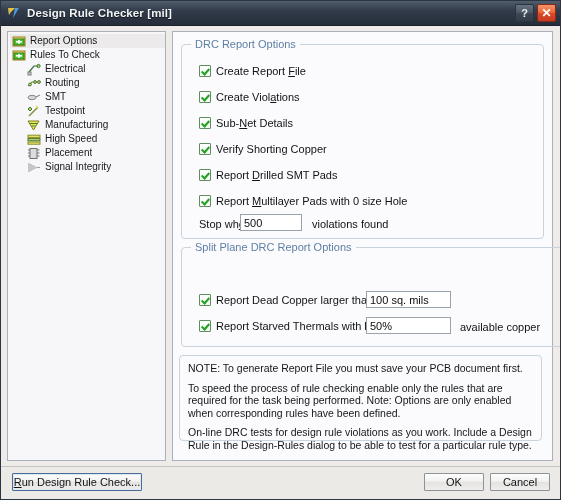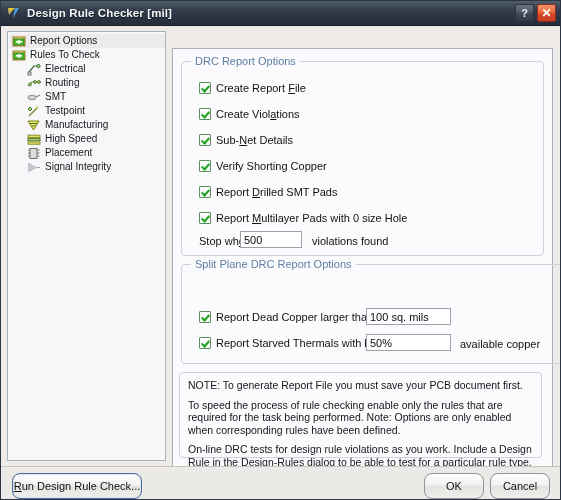--- a/index.html
+++ b/index.html
@@ -126,21 +126,21 @@
     width: 15px; height: 13px;
     margin-right: 3px;
     flex: 0 0 auto;
     position: relative;
   }
   .tree-label { overflow: hidden; }
 
   
   .right-pane {
     position: absolute;
-    left: 172px; top: 22px;
+    left: 172px; top: 5px;
     width: 381px;
     height: 430px;
     background: #fbfbfd;
     border: 1px solid #a9b2bc;
     box-sizing: border-box;
   }
 
   
   .group {
     position: absolute;
@@ -245,24 +245,24 @@
     position: absolute;
     left: 0; top: 466px;
     width: 561px;
     height: 34px;
     background: #eceae7;
     border-top: 1px solid #c8c4bf;
     box-sizing: border-box;
   }
   .btn {
     position: absolute;
-    height: 26px;
+    height: 18px;
     background: linear-gradient(to bottom, #fdfdfd 0%, #f2f2f1 45%, #e4e3e0 52%, #efeeec 100%);
     border: 1px solid #8e9398;
-    border-radius: 8px;
+    border-radius: 1px;
     box-sizing: border-box;
     font-family: "Liberation Sans", sans-serif;
     font-size: 11px;
     color: #111315;
     display: flex;
     align-items: center;
     justify-content: center;
     cursor: default;
     white-space: nowrap;
   }

